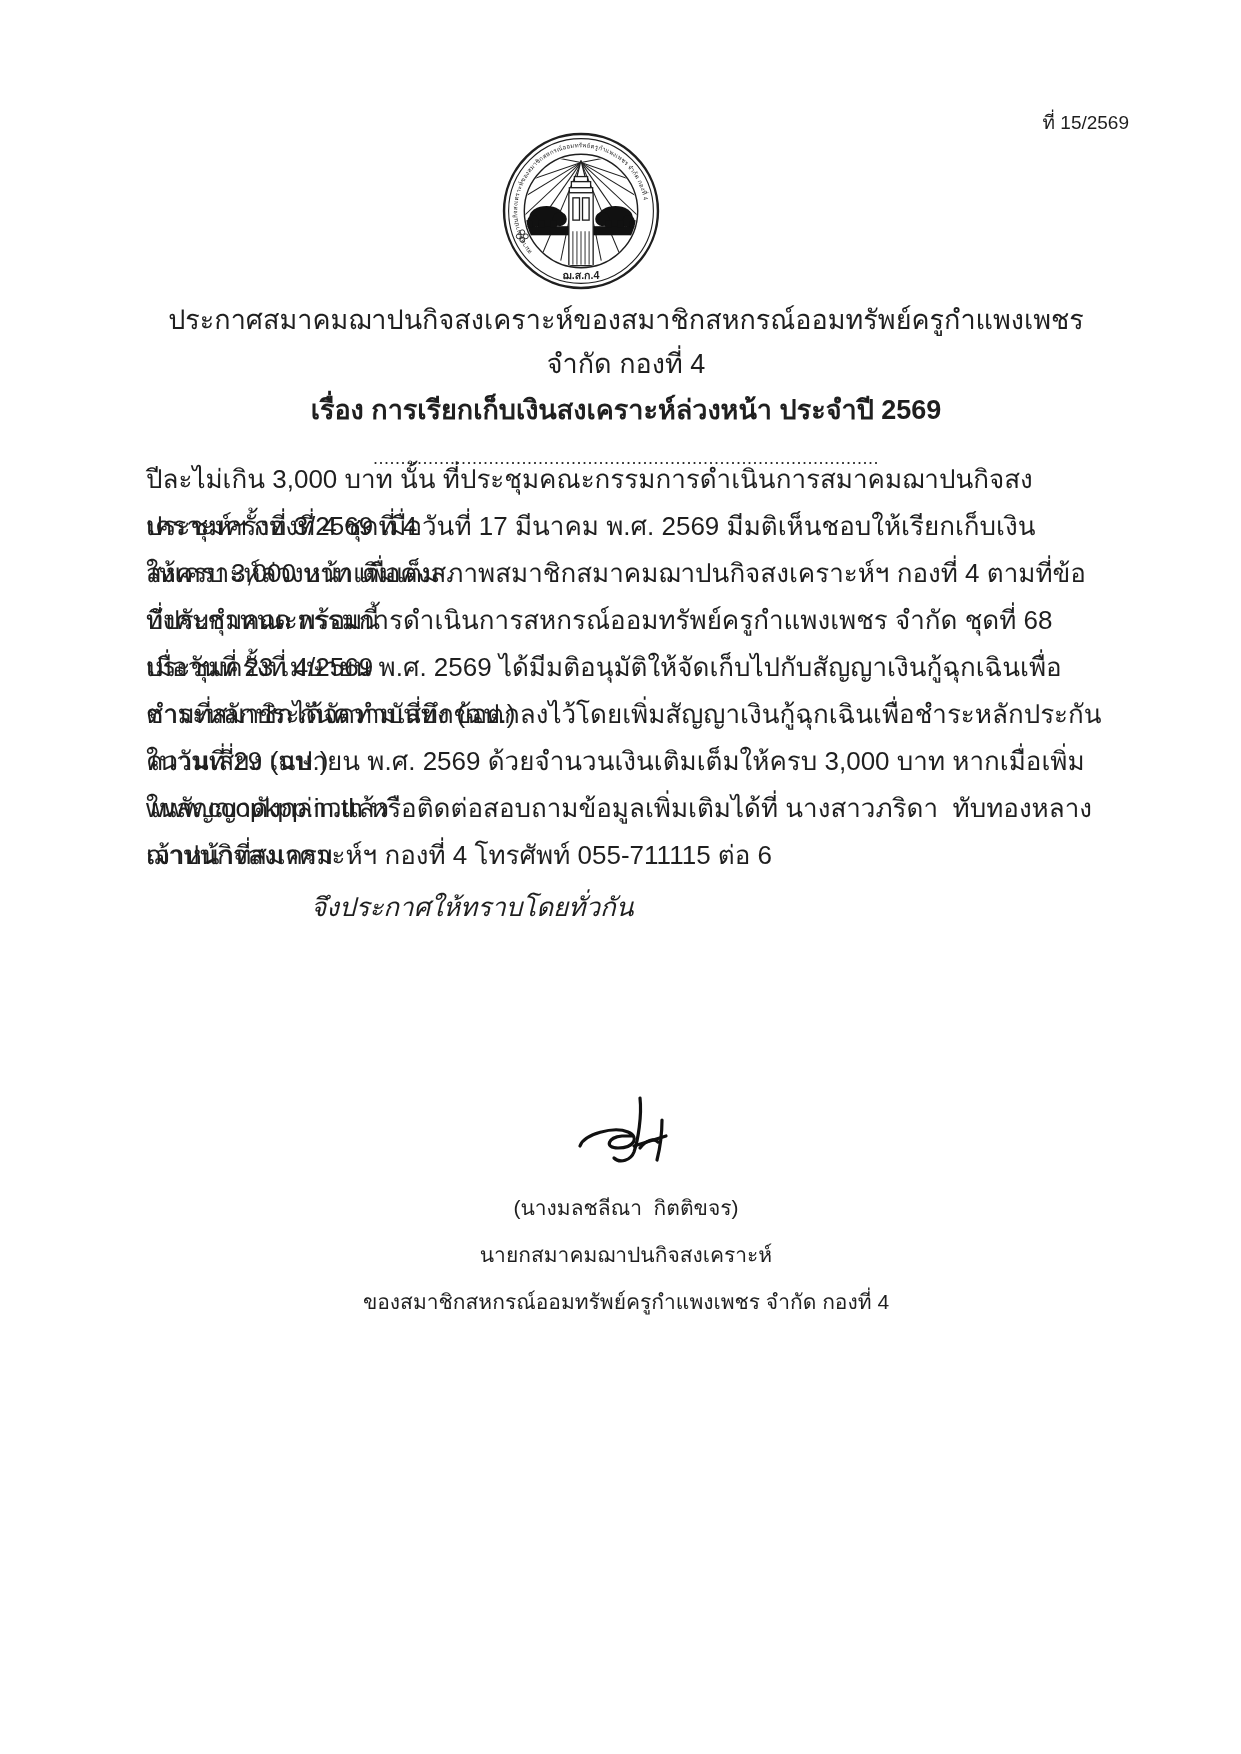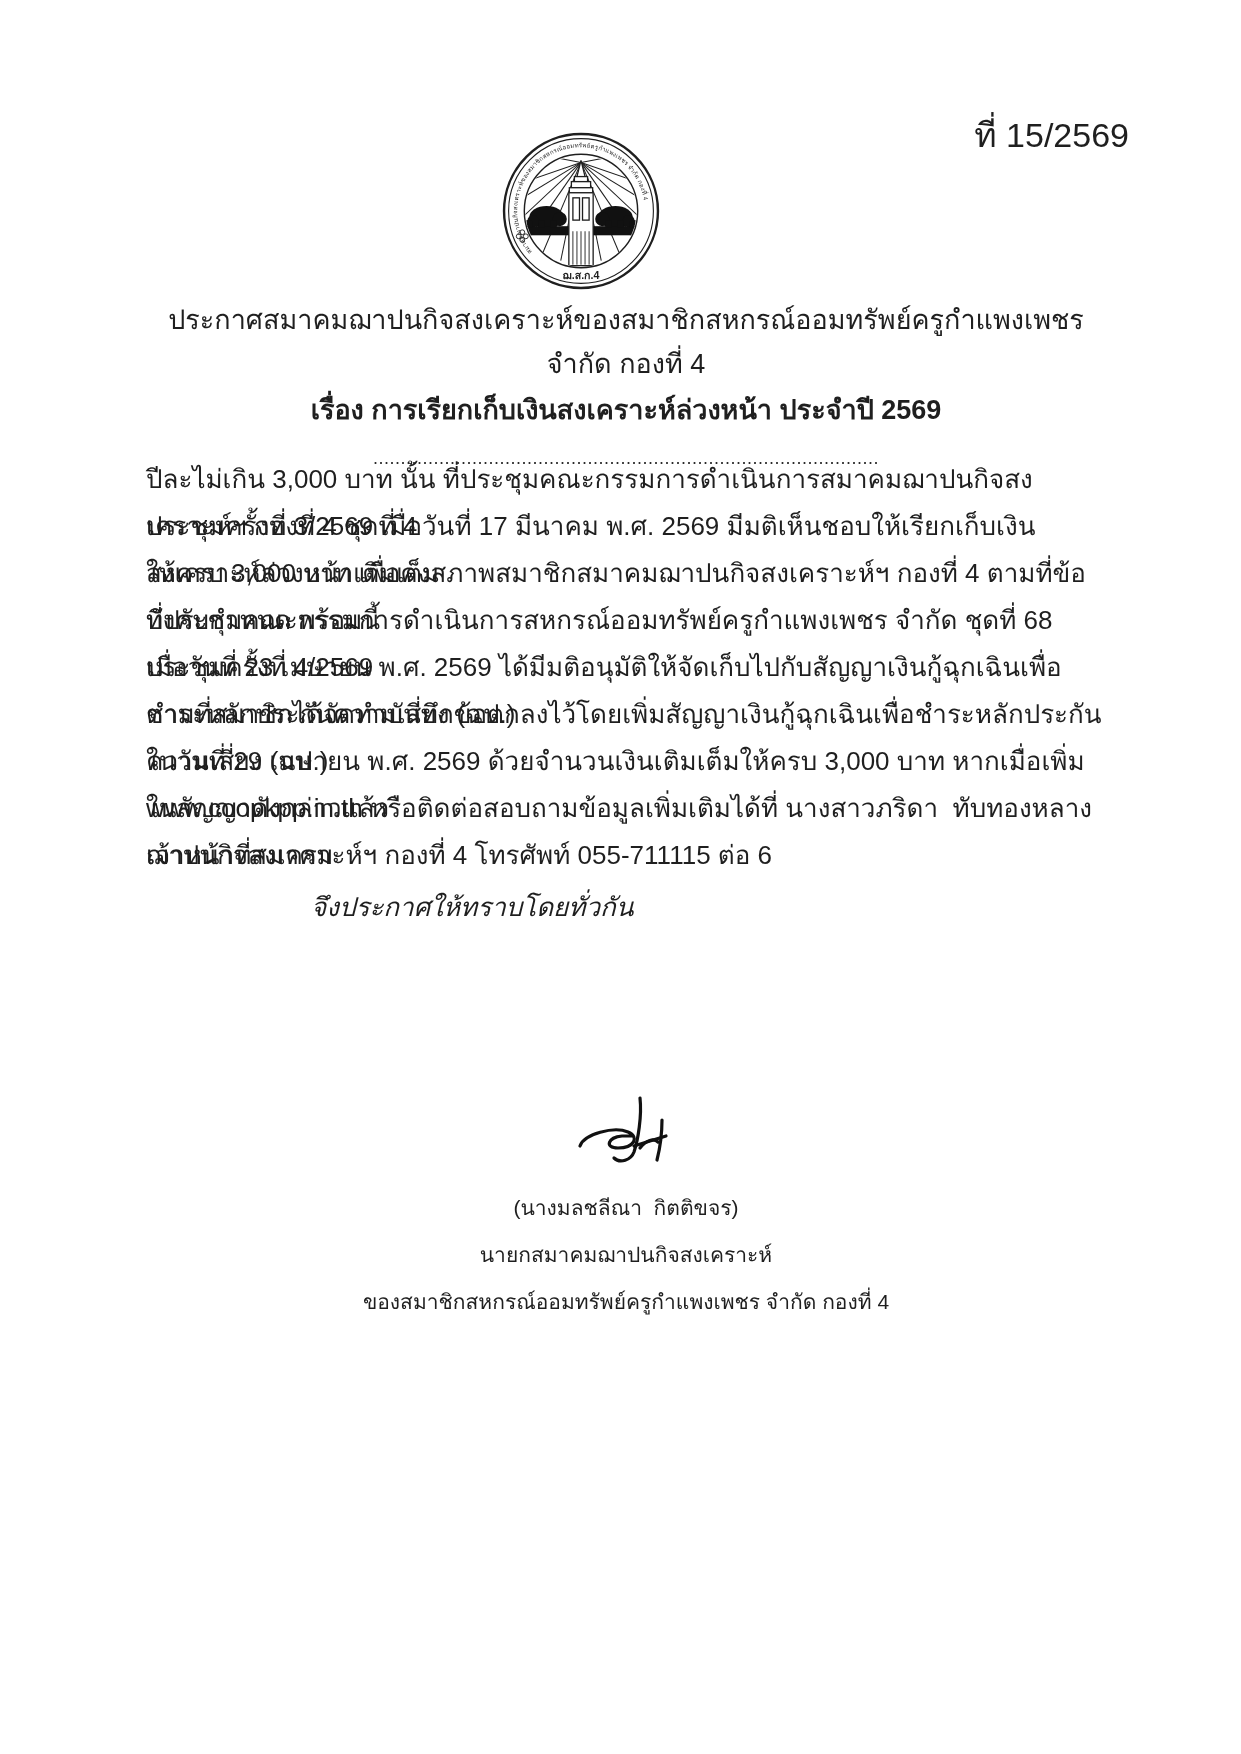--- a/index.html
+++ b/index.html
@@ -8,21 +8,21 @@
     width:1241px;height:1754px;
     margin:0 auto;
     background:#ffffff;
     font-family:"Liberation Sans","DejaVu Sans",sans-serif;
     color:#1f1f1f;
     overflow:hidden;
   }
   .t{white-space:pre-wrap;}
   .doc-number{
     position:absolute;top:106px;right:112px;
-    font-size:34px;line-height:34px;margin-top:12px;
+    font-size:19px;line-height:34px;
   }
   .seal{position:absolute;left:500px;top:126px;width:162px;height:170px;}
   .title-block{
     position:absolute;left:146px;top:298px;width:960px;
     text-align:center;font-size:27px;line-height:44px;
   }
   .title-line2{margin-top:2px;font-weight:bold;}
   .dotted-line{
     margin-top:4px;font-size:18px;letter-spacing:0.5px;
     white-space:nowrap;overflow:hidden;color:#2a2a2a;

